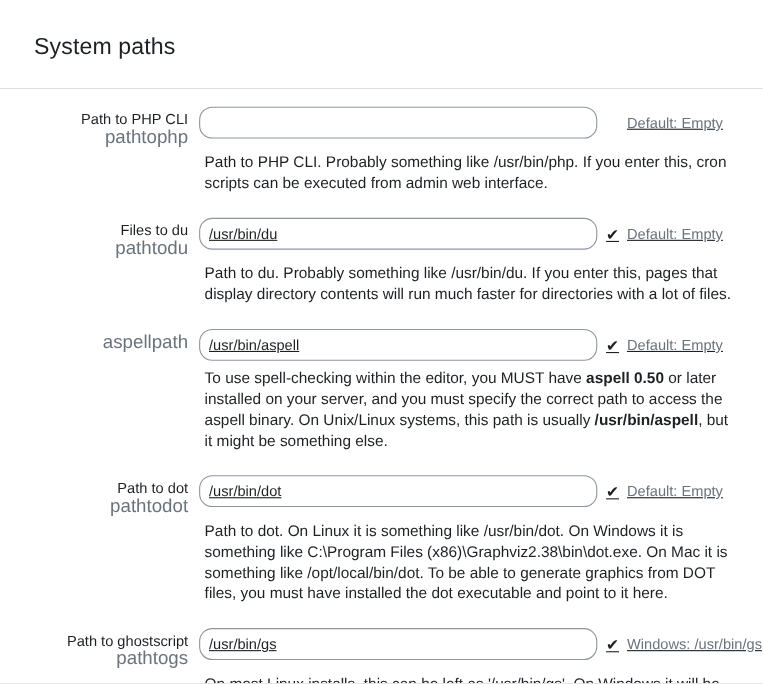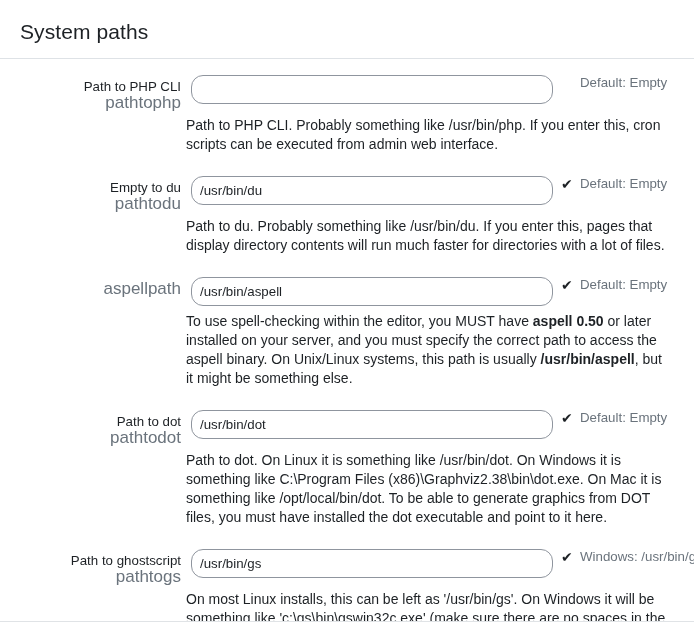--- a/index.html
+++ b/index.html
@@ -16,33 +16,33 @@
     position: relative;
     overflow: hidden;
     background: #fff;
     border-bottom: 1px solid #e0e3e6;
   }
   .page-title {
     font-size: 21px;
     font-weight: 400;
     color: #1d2125;
     padding: 16px 0 10px 16px;
-    margin: 4px;
+    margin: 15px;
     letter-spacing: 0.1px;
   }
   .divider {
     height: 1px;
     background: #dee2e6;
     margin: 0 0 8px 0;
   }
   .field-row {
     display: flex;
     flex-direction: row;
     align-items: flex-start;
-    padding: 4px 0 0 15px;
+    padding: 4px 0 0 5px;
   }
   .label-col {
     width: 176px;
     flex: 0 0 176px;
     text-align: right;
     padding-right: 10px;
     padding-top: 8px;
   }
   .label-title {
     font-size: 13.3px;
@@ -52,22 +52,23 @@
   }
   .label-key {
     font-size: 17px;
     color: #6a737c;
     line-height: 15px;
     display: block;
   }
   .input-col {
     flex: 1 1 auto;
     display: flex;
-    align-items: flex-start;
+    align-items: center;
     padding-top: 4px;
+    text-decoration: underline;
   }
   .text-input {
     width: 362px;
     height: 29px;
     border: 1px solid #8f959e;
     border-radius: 12px;
     padding: 3px 8px;
     font-size: 13.3px;
     font-family: "Liberation Sans", sans-serif;
     color: #1d2125;
@@ -112,21 +113,21 @@
         </div>
         <div class="input-col">
           <input type="text" class="text-input" value="" placeholder="" style="">
           <span class="check empty">✔</span>
           <span class="default-text">Default: Empty</span>
         </div>
       </div>
       <div class="desc">Path to PHP CLI. Probably something like /usr/bin/php. If you enter this, cron scripts can be executed from admin web interface.</div>
       <div class="field-row">
         <div class="label-col">
-          <span class="label-title">Empty to du</span>
+          <span class="label-title">Files to du</span>
           <span class="label-key">pathtodu</span>
         </div>
         <div class="input-col">
           <input type="text" class="text-input" value="/usr/bin/du" placeholder="" style="">
           <span class="check">✔</span>
           <span class="default-text">Default: Empty</span>
         </div>
       </div>
       <div class="desc">Path to du. Probably something like /usr/bin/du. If you enter this, pages that display directory contents will run much faster for directories with a lot of files.</div>
       <div class="field-row">

